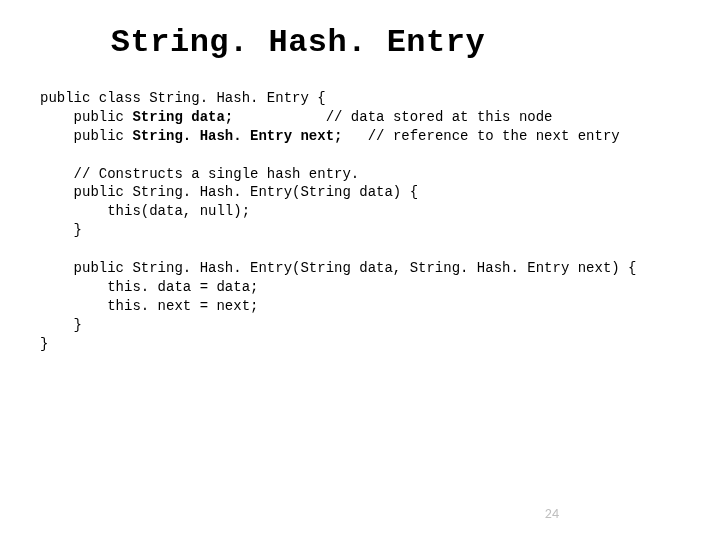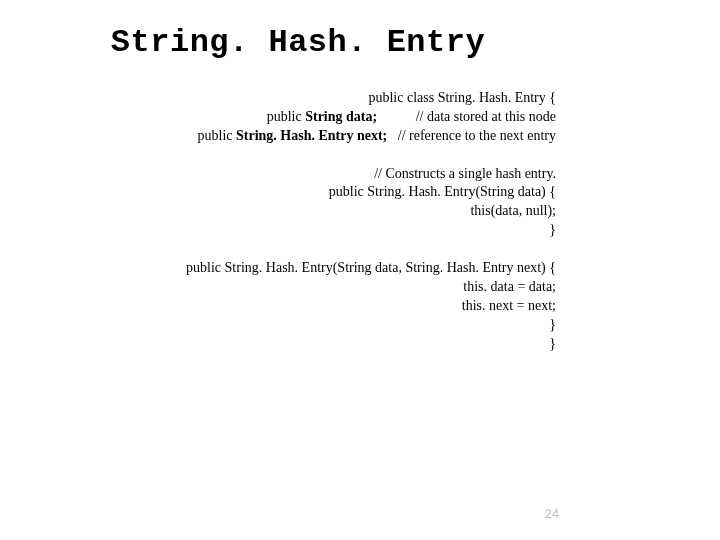--- a/index.html
+++ b/index.html
@@ -1,19 +1,19 @@
 <!DOCTYPE html>
 <html><head>
 <meta charset="utf-8">
 <style>
   * { margin: 0; padding: 0; box-sizing: border-box; }
   html, body { width: 720px; height: 540px; background: #ffffff; font-family: "Courier New", Courier, monospace; }
   .slide { width: 596px; height: 540px; position: relative; padding: 24px 40px 0 40px; }
   .title { font-size: 32px; font-weight: bold; text-align: center; margin-bottom: 28px; letter-spacing: 0.5px; }
-  pre.code { font-family: Liberation Serif, serif; font-size: 14px; line-height: 1.35; white-space: pre; text-align: right; }
+  pre.code { font-family: Liberation Mono, monospace; font-size: 14px; line-height: 1.35; white-space: pre; }
   .b { font-weight: bold; }
   .page-num { position: absolute; right: 37px; bottom: 18px; font-family: Calibri, Arial, sans-serif; font-size: 14px; color: #bfbfbf; }
 </style>
 </head>
 <body>
 
 <div class="slide">
   <div class="title">String. Hash. Entry</div>
 
   <pre class="code"><span>public class String. Hash. Entry {</span>

